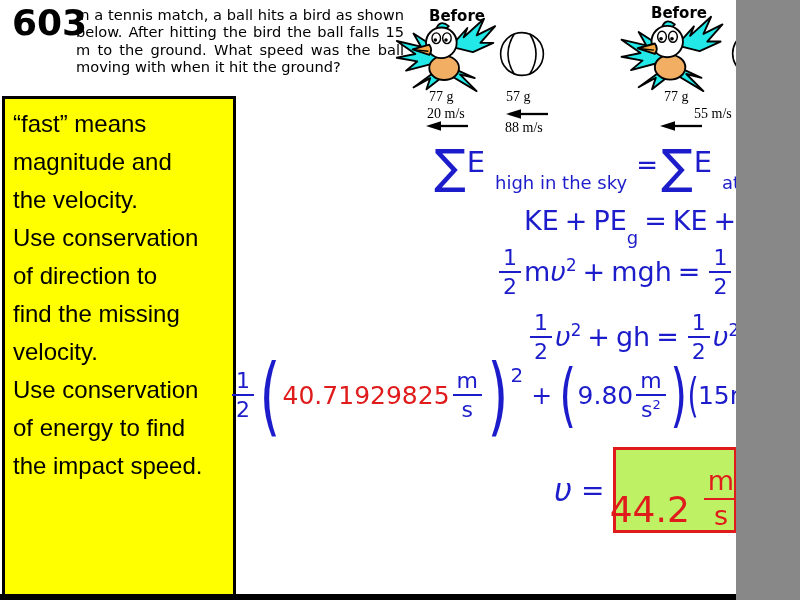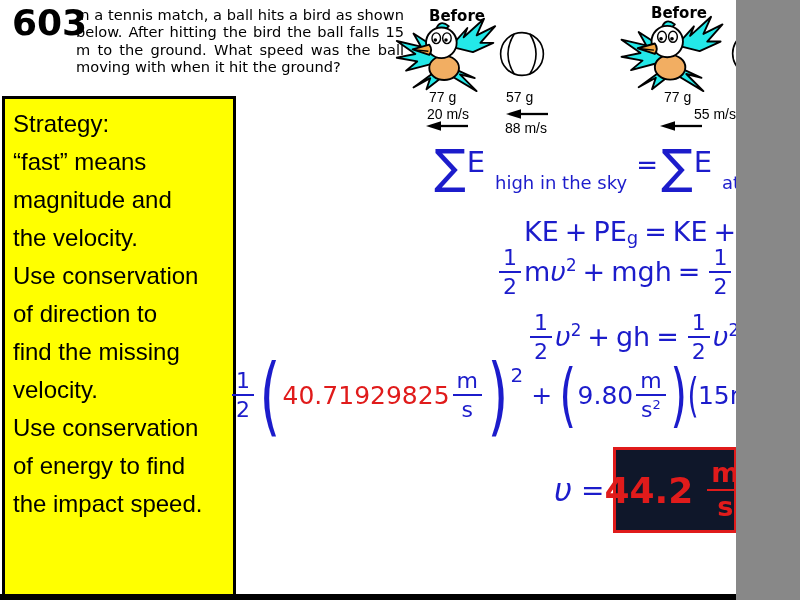--- a/index.html
+++ b/index.html
@@ -7,21 +7,21 @@
          font-family:"DejaVu Sans",sans-serif;}
   .abs{position:absolute;}
 
   
   .prob-num{left:12px;top:5px;font-size:36px;font-weight:bold;color:#000;line-height:1;}
   .prob-text{left:76px;top:6px;width:328px;font-size:14.6px;line-height:17.3px;
              text-align:justify;color:#000;}
 
   
   .grp-label{font-size:15px;font-weight:bold;color:#000;text-align:center;width:64px;}
-  .lbl{font-size:14px;color:#000;white-space:nowrap;font-family:Liberation Sans, sans-serif;text-align:right;}
+  .lbl{font-size:14px;color:#000;white-space:nowrap;font-family:Liberation Serif, serif;text-align:right;}
   .wing{fill:var(--bird-cyan);stroke:#000;stroke-width:2;stroke-linejoin:round;}
   .bodyp{fill:var(--bird-orange);stroke:#000;stroke-width:2;}
   .head{fill:#fff;stroke:#000;stroke-width:2;}
   .eye{fill:#fff;stroke:#000;stroke-width:1.5;}
   .pupil{fill:#000;}
   .beak{fill:var(--beak-orange);stroke:#000;stroke-width:2;stroke-linejoin:round;}
   .beakline{stroke:#000;stroke-width:1.5;}
   .ballc{fill:#fff;stroke:#000;stroke-width:3.5;}
   .seam{fill:none;stroke:#000;stroke-width:3.5;}
 
@@ -42,42 +42,42 @@
   .frac .top{border-bottom:2.4px solid currentColor;padding:0 4px 2px;font-size:22px;text-align:center;}
   .frac .bot{padding-top:2px;font-size:22px;text-align:center;}
   .ssup{font-size:13px;line-height:0;}
 
   .eq1{left:434px;top:145px;align-items:flex-start;}
   .sigma{font-size:47px;line-height:0.95;}
   .bigE{font-size:29px;line-height:1;margin-top:3px;margin-left:1px;}
   .esub{font-size:18px;line-height:1;margin-top:29px;margin-left:10px;}
   .eq1 .eqop{font-size:26px;line-height:1;margin:7px 3px 0 9px;}
 
-  .eq2{left:524px;top:206px;align-items:flex-end;}
+  .eq2{left:524px;top:206px;align-items:flex-start;}
   .gsub{font-size:18px;line-height:1;margin-top:23px;}
   .struck{position:relative;display:inline-block;}
   .slash{position:absolute;left:15px;top:-10px;width:5px;height:47px;background:#000;
          transform:rotate(26deg);border-radius:1px;}
 
   .eq3{left:496px;top:246px;align-items:center;}
   .eq4{left:527px;top:311px;align-items:center;}
 
   .eq5{left:229px;top:361px;align-items:center;}
   .eq5 .t{font-size:25px;}
   .bp{display:inline-block;line-height:0.8;transform:scaleX(0.62);margin:0 -4px;font-weight:normal;}
   .p1{font-size:86px;}
   .p2{font-size:70px;}
   .p3{font-size:46px;}
   .psup{font-size:20px;align-self:flex-start;margin:2px 2px 0 0;}
 
   .answer-row{left:554px;top:447px;display:flex;align-items:center;gap:9px;color:var(--equation-blue);}
   .ansv{font-size:31px;font-style:italic;}
   .anseq{font-size:28px;}
   .ansbox{border:3px solid var(--highlight-red);width:118px;height:80px;display:flex;
-          align-items:center;justify-content:center;gap:11px;color:var(--highlight-red);background:#0f172a;font-weight:bold;}
+          align-items:flex-end;justify-content:center;gap:11px;color:var(--highlight-red);background:#bef264;}
   .ansval{font-size:36px;}
   .ansbox .frac .top,.ansbox .frac .bot{font-size:27px;}
 
   .bottom-strip{left:0;top:594px;width:800px;height:6px;background:#000;}
 </style>
 </head>
 <body>
 
 <div class="stage">
 
@@ -141,21 +141,20 @@
   </svg>
   <div class="abs lbl" style="left:664px;top:89px;">77 g</div>
   <div class="abs lbl" style="left:694px;top:106px;">55 m/s</div>
   <svg class="abs" style="left:658px;top:120px;" width="46" height="12" viewBox="0 0 46 12">
     <line x1="15" y1="6" x2="44" y2="6" stroke="#000" stroke-width="2.3"></line>
     <polygon points="2,6 17,1.3 17,10.7" fill="#000"></polygon>
   </svg>
   <div class="abs lbl" style="left:744px;top:89px;">57 g</div>
 
   <div class="abs strategy">
-    <span class="sline">Strategy:</span>
     <span class="sline">“fast” means</span>
     <span class="sline">magnitude and</span>
     <span class="sline">the velocity.</span>
     <span class="sline">Use conservation</span>
     <span class="sline">of direction to</span>
     <span class="sline">find the missing</span>
     <span class="sline">velocity.</span>
     <span class="sline">Use conservation</span>
     <span class="sline">of energy to find</span>
     <span class="sline">the impact speed.</span>

